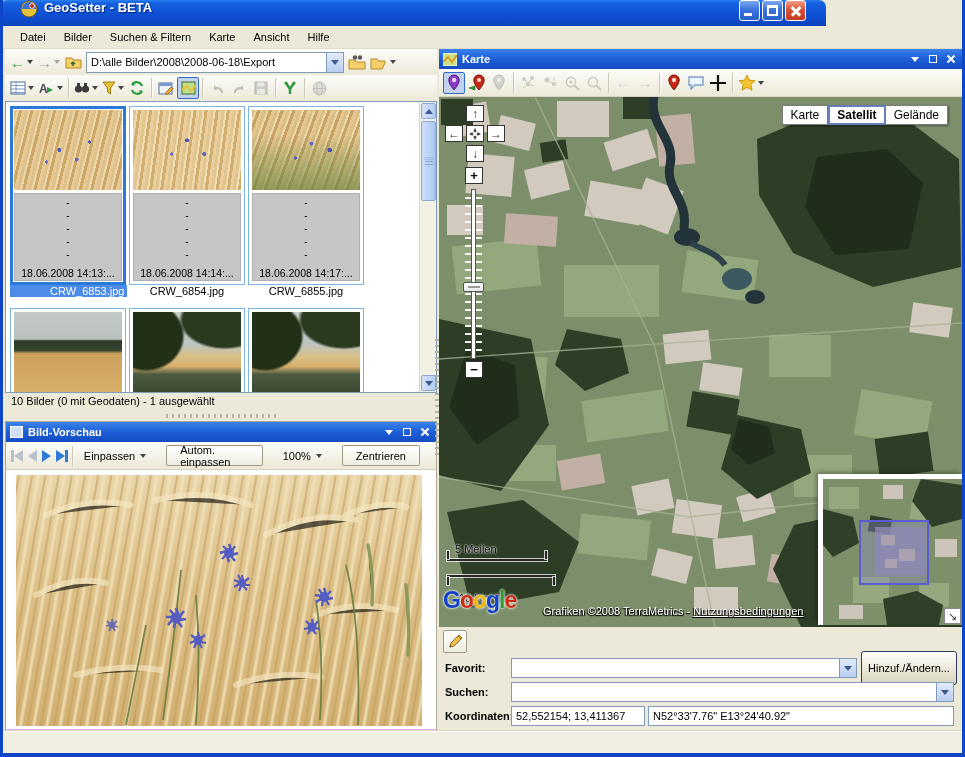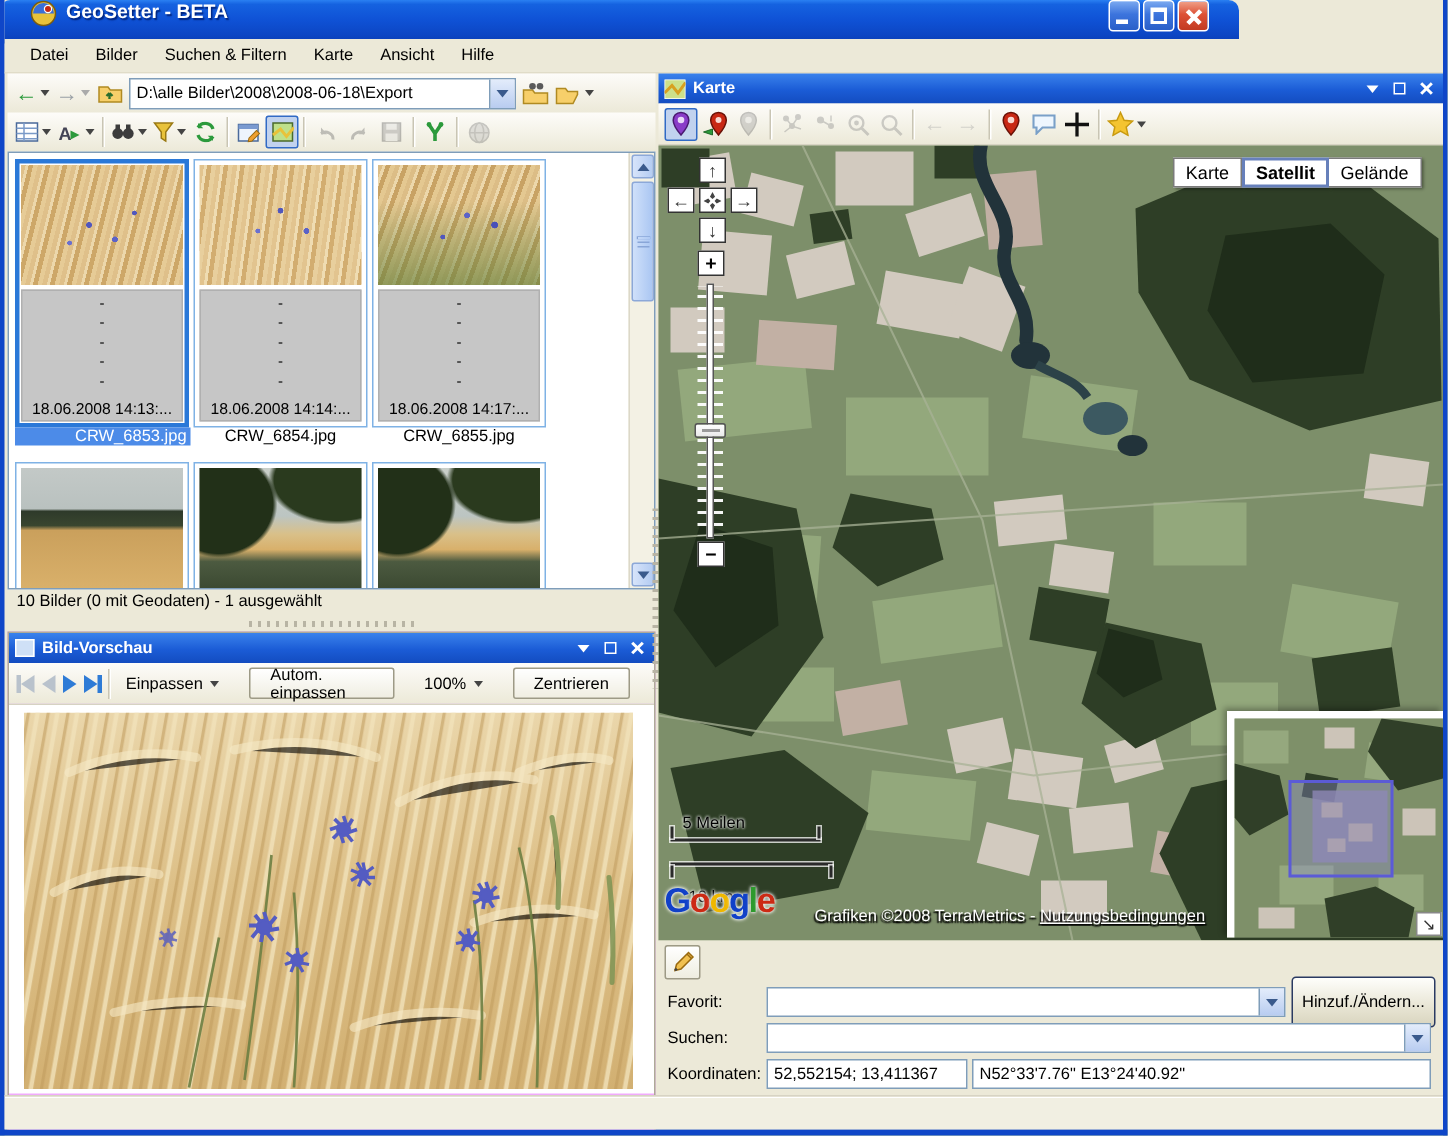--- a/index.html
+++ b/index.html
@@ -188,21 +188,21 @@
   .inset-rect { position:absolute; left:36px; top:41px; width:70px; height:65px; border:2px solid #5b5bd6;
     background:rgba(140,140,210,.35); }
   .inset-collapse { position:absolute; right:1px; bottom:1px; width:17px; height:16px; background:#fff;
     border:1px solid #888; display:flex; align-items:center; justify-content:center; font-size:11px; color:#333; }
 
   
   .pencil-row { position:absolute; left:0; top:578px; width:523px; height:28px; background:#ece9d8; display:flex; align-items:center; }
   .pencil-btn { width:24px; height:23px; border:1px solid #9d9a86; border-radius:2px; margin-left:4px;
     background:linear-gradient(180deg,#fff,#efede0); display:flex; align-items:center; justify-content:center; }
   .form-row { position:absolute; left:0; width:523px; height:22px; display:flex; align-items:center; }
-  .form-label { width:72px; padding-left:6px; }
+  .form-label { width:72px; padding-left:6px;font-weight:bold; }
   .xp-combo { display:flex; align-items:center; height:20px; border:1px solid #7f9db9; background:#fff; }
   .xp-field { height:20px; border:1px solid #7f9db9; background:#fff; padding:2px 4px; display:flex; align-items:center; }
   .addbtn { height:21px; border:1px solid #2a3a62; border-radius:3px; margin-left:4px; padding:16px 6px;
     background:linear-gradient(180deg,#fefefb,#e8e5d4 60%,#d8d4be); display:flex; align-items:center; white-space:nowrap; }
 
   
   .statusbar { position:absolute; left:0; top:730px; width:959px; height:23px; background:#f1efe2;
     border-top:1px solid #d8d4c4; box-shadow:inset 0 1px 0 #fff; }
 
   .icon-dis { opacity:.38; filter:grayscale(1); }

